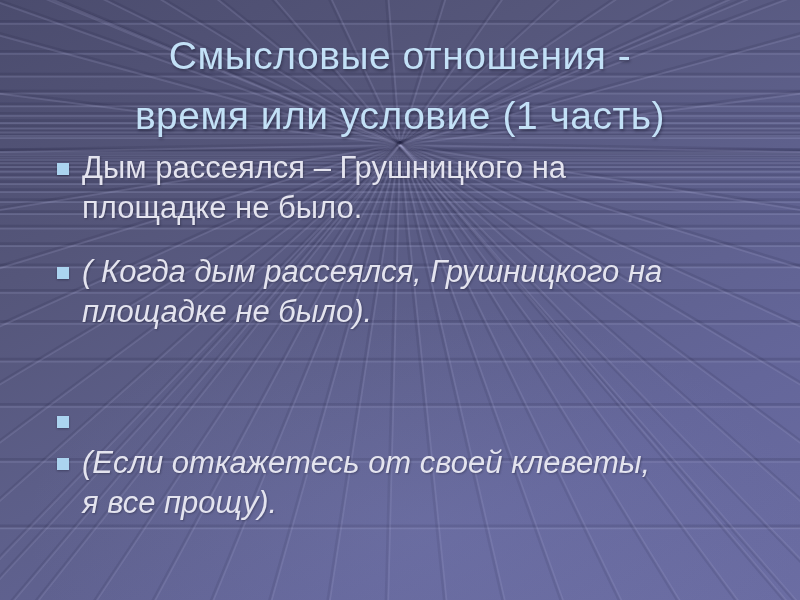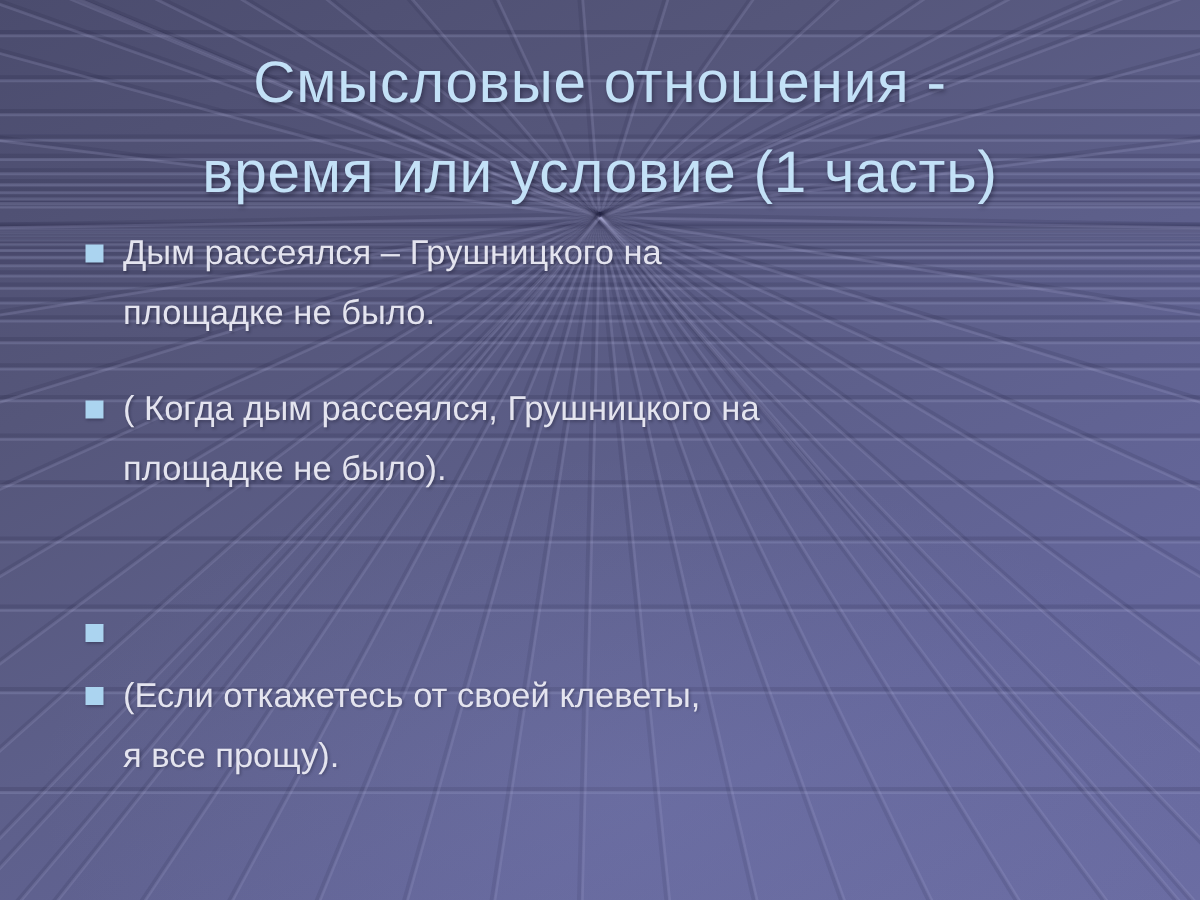--- a/index.html
+++ b/index.html
@@ -47,27 +47,27 @@
     align-items: flex-start;
   }
   .bullet-item .marker {
     flex: 0 0 auto;
     width: 12px; height: 12px;
     margin: 15px 13px 0 0;
     background: #abd4f0;
     box-shadow: 0 1px 2px rgba(15,15,35,0.35);
   }
   .bullet-item .text {
-    font-size: 23px;
+    font-size: 31px;
     line-height: 40px;
     color: #e4e4ef;
     text-shadow: 1px 1px 2px rgba(15,15,35,0.32);
     white-space: nowrap;
   }
-  .bullet-item.italic .text { }
+  .bullet-item.italic .text { font-style: italic; }
   .bullet-item.mb-s  { margin-bottom: 15px; }
   .bullet-item.mb-m  { margin-bottom: 24px; }
   .bullet-item.mb-xl { margin-bottom: 69px; }
 </style>
 </head>
 <body>
 
 <div class="slide">
 
   <svg id="grid-svg" viewBox="0 0 800 600">

